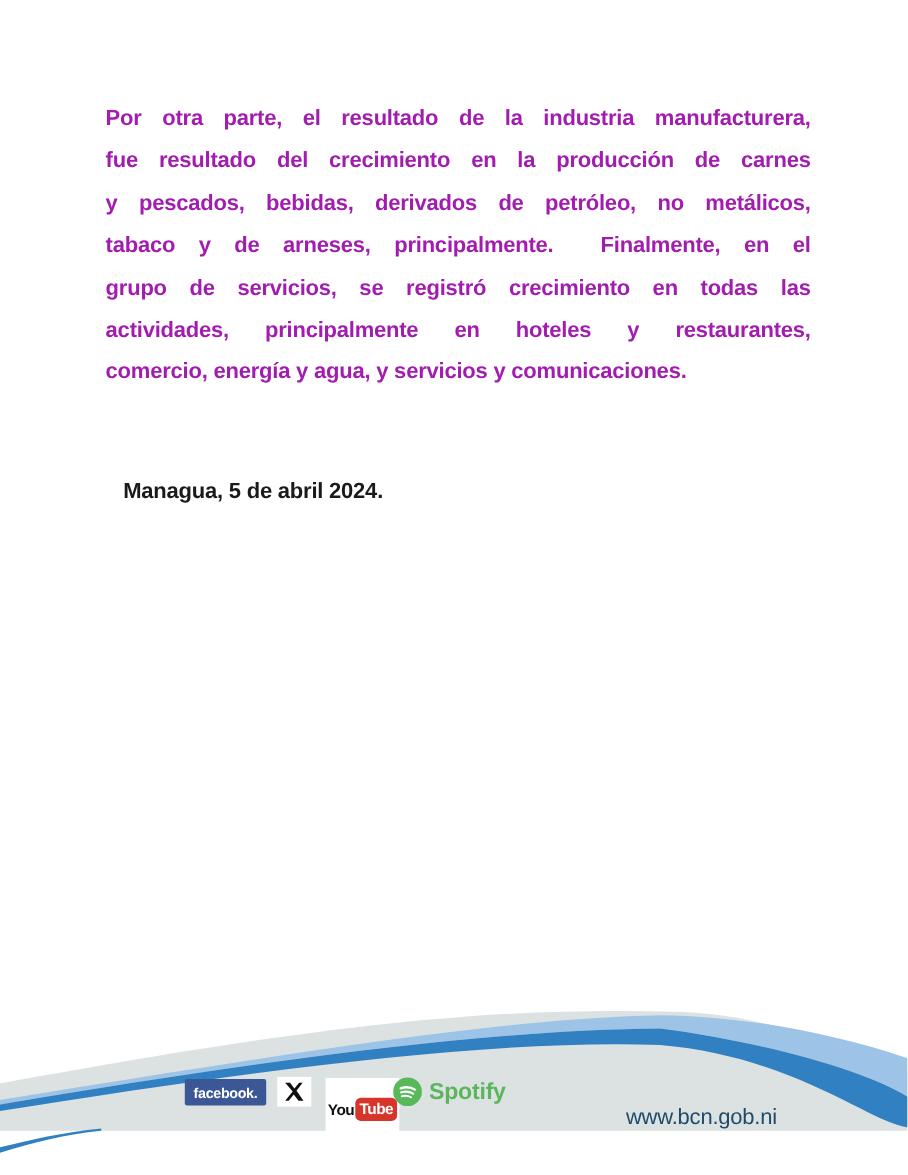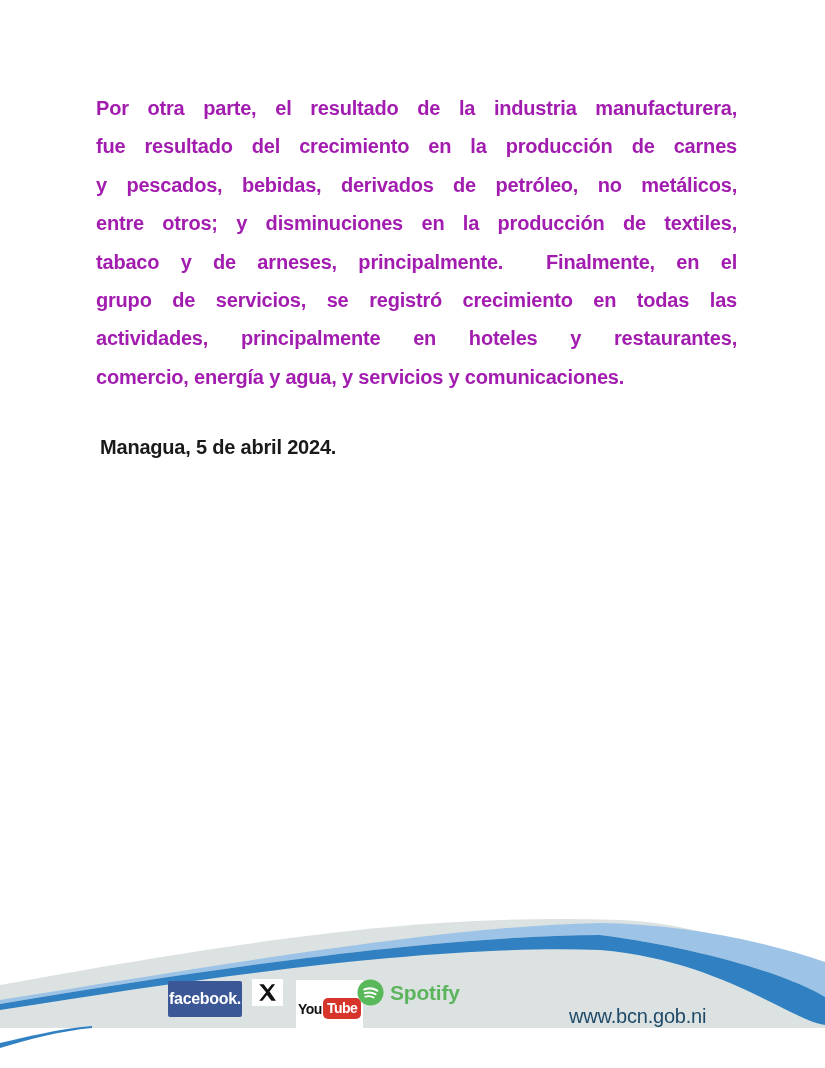--- a/index.html
+++ b/index.html
@@ -24,21 +24,21 @@
   }
   .para .line {
     text-align: justify;
     text-align-last: justify;
     white-space: nowrap;
   }
   .para .line.last { text-align-last: left; }
 
   .dateline {
     position: absolute;
-    left: 100px; top: 436px;
+    left: 112px; top: 436px;
     color: #1a1a1a;
     font-weight: bold;
     font-size: 20px;
     letter-spacing: -0.2px;
   }
 
   
   .footer {
     position: absolute;
     left: 0; top: 900px;
@@ -48,25 +48,25 @@
 
   .band-gray    { fill: var(--band-gray, #dbe2e1); }
   .ribbon-light { fill: var(--ribbon-light, #9dc3e6); }
   .ribbon-dark  { fill: var(--ribbon-dark, #3181c2); }
 
   .social-row { position: absolute; inset: 0; }
 
   .fb-badge {
     position: absolute;
     left: 168px; top: 81px;
-    width: 74px; height: 36px;
+    width: 74px; height: 24px;
     background: var(--facebook-blue, #3b5795);
     border-radius: 2px;
     display: flex; align-items: center; justify-content: center;
-    color: #ffffff; font-weight: bold; font-size: 16px;
+    color: #ffffff; font-weight: bold; font-size: 13px;
     letter-spacing: -0.3px;
   }
 
   .x-tile {
     position: absolute;
     left: 252px; top: 79px;
     width: 31px; height: 27px;
     background: #ffffff;
     display: flex; align-items: center; justify-content: center;
   }
@@ -113,21 +113,20 @@
 </style>
 </head>
 <body>
 
 <div class="page">
 
   <div class="para">
     <div class="line">Por otra parte, el resultado de la industria manufacturera,</div>
     <div class="line">fue resultado del crecimiento en la producción de carnes</div>
     <div class="line">y pescados, bebidas, derivados de petróleo, no metálicos,</div>
-    <div class="line">entre otros; y disminuciones en la producción de textiles,</div>
     <div class="line">tabaco y de arneses, principalmente.&nbsp; Finalmente, en el</div>
     <div class="line">grupo de servicios, se registró crecimiento en todas las</div>
     <div class="line">actividades, principalmente en hoteles y restaurantes,</div>
     <div class="line last">comercio, energía y agua, y servicios y comunicaciones.</div>
   </div>
 
   <div class="dateline">Managua, 5 de abril 2024.</div>
 
   <div class="footer">
 

